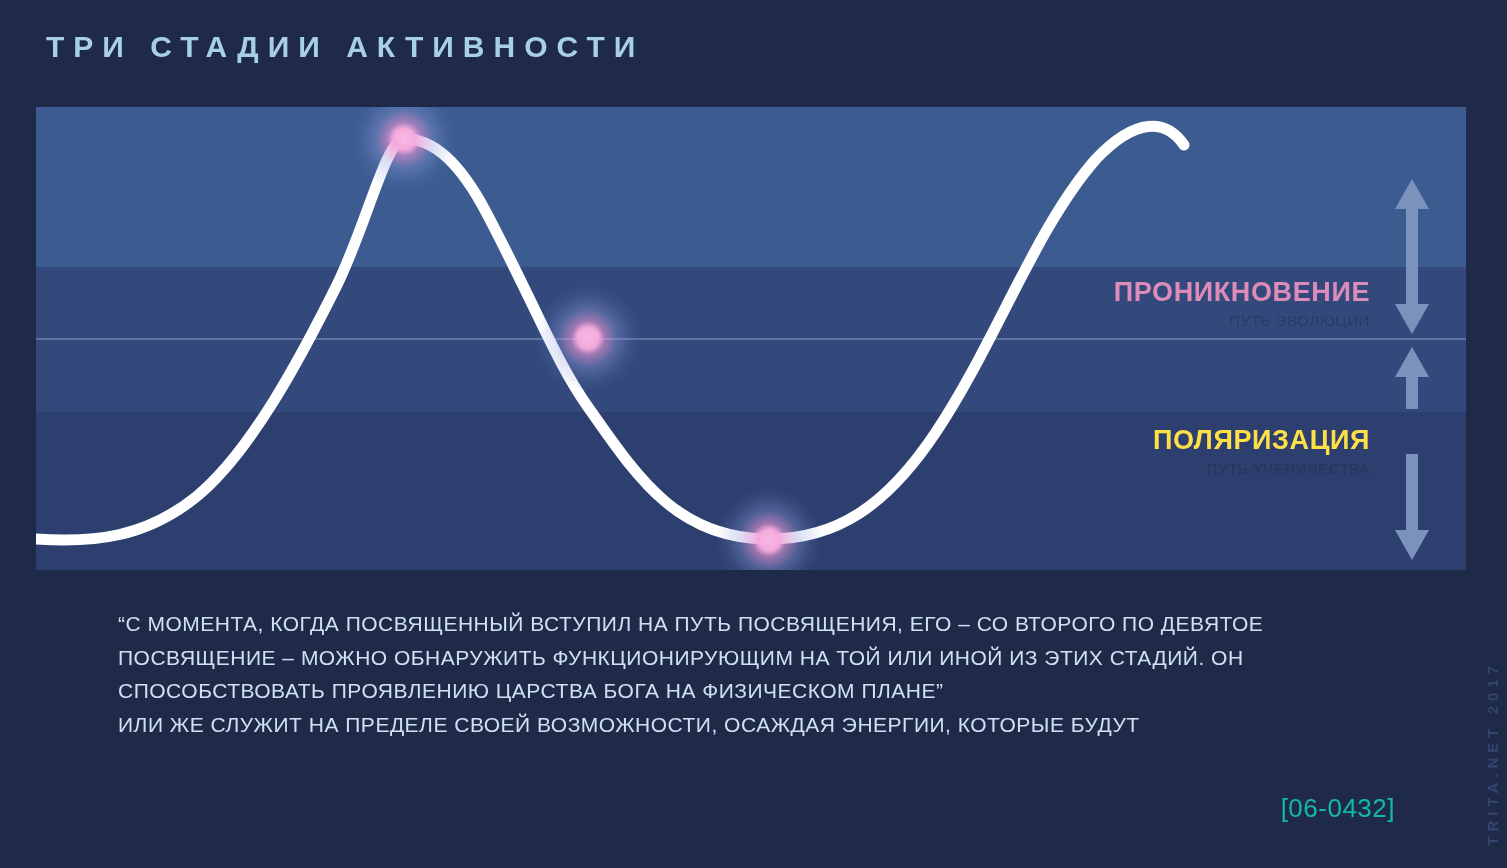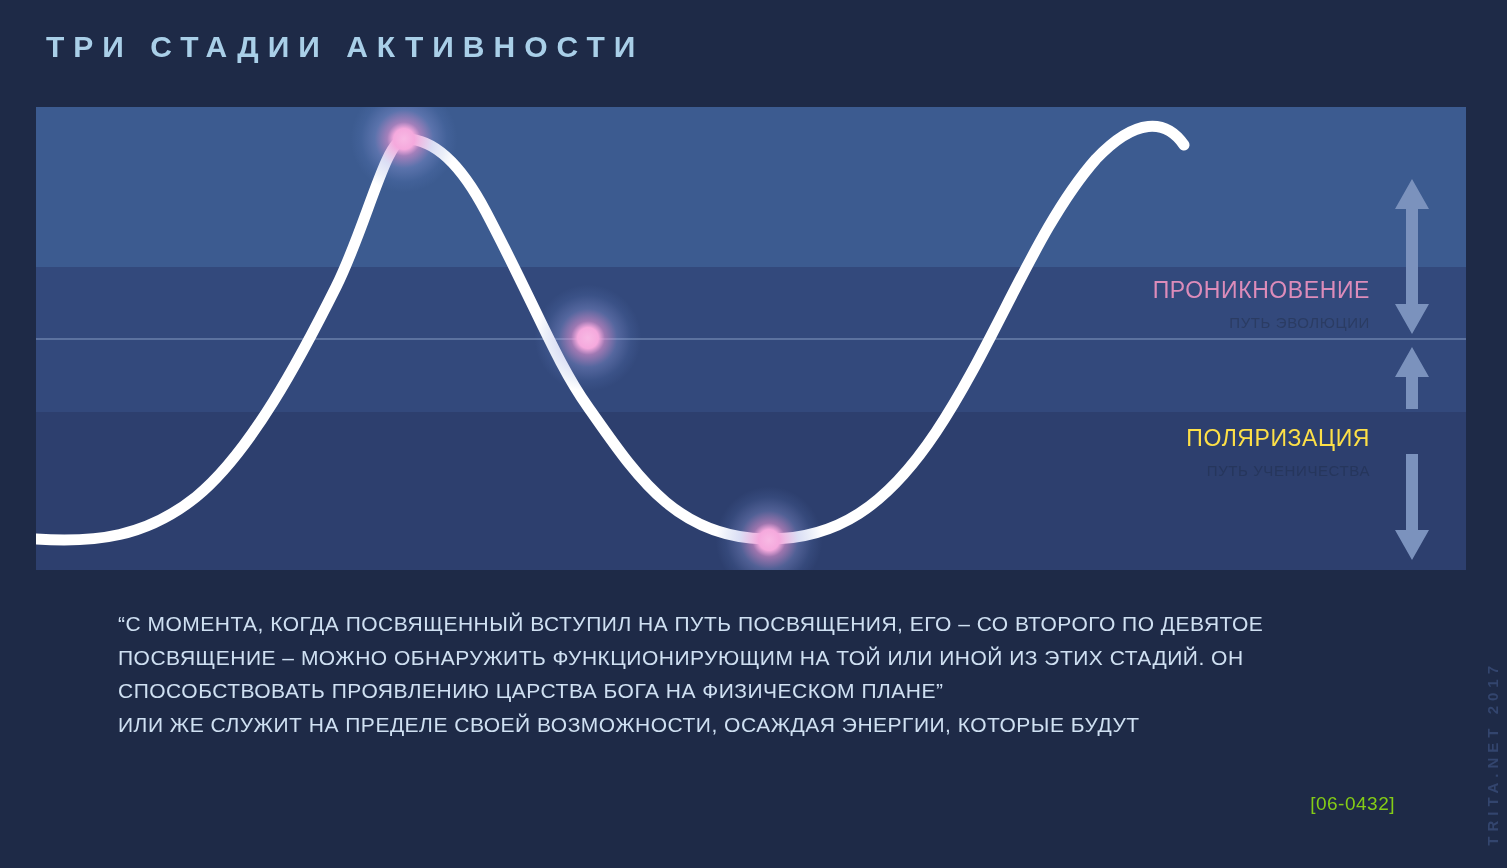--- a/index.html
+++ b/index.html
@@ -46,46 +46,46 @@
     border-radius:50%;
     background:radial-gradient(circle closest-side,
       #f8b9e4 0%, #f5a9dd 16%, rgba(226,150,213,.62) 26%,
       rgba(150,160,225,.34) 45%, rgba(110,140,210,.13) 66%,
       rgba(90,130,200,0) 82%);
   }
 
   
   .stage{position:absolute;right:96px;text-align:right;}
   .stage .name{
-    color:#dd8cba;font-size:23px;font-weight:400;letter-spacing:.6px;
+    color:#dd8cba;font-size:27px;font-weight:700;letter-spacing:.6px;
     white-space:nowrap;line-height:1;
   }
   .stage .sub{
     color:#2b3c63;font-size:15px;font-weight:400;letter-spacing:.6px;
-    white-space:nowrap;line-height:1;margin-top:13px;
+    white-space:nowrap;line-height:1;margin-top:7px;
   }
   #stage-pen{top:172px;}
   #stage-pol{top:320px;}
   #stage-pol .name{color:#fde047;}
   #stage-pol .sub{color:#26365c;}
 
   
   .arrow{position:absolute;right:34px;}
   .arrow svg{display:block;}
 
   
   #footer-quote{
     position:absolute;left:118px;top:607px;width:1270px;
     color:#cfe0f2;font-size:21px;font-weight:400;
     letter-spacing:.5px;line-height:33.5px;
   }
   #footer-quote .ln{display:block;white-space:nowrap;}
   #ref-code{
     position:absolute;right:112px;top:793px;
-    color:#84cc16;font-size:19px;letter-spacing:.5px;
+    color:#14b8a6;font-size:26px;letter-spacing:.5px;
   }
 
   
   #watermark{
     position:absolute;right:6px;bottom:22px;
     color:#33456e;font-size:15px;font-weight:700;letter-spacing:5px;
     writing-mode:vertical-rl;transform:rotate(180deg);
     white-space:nowrap;
   }
 </style>

